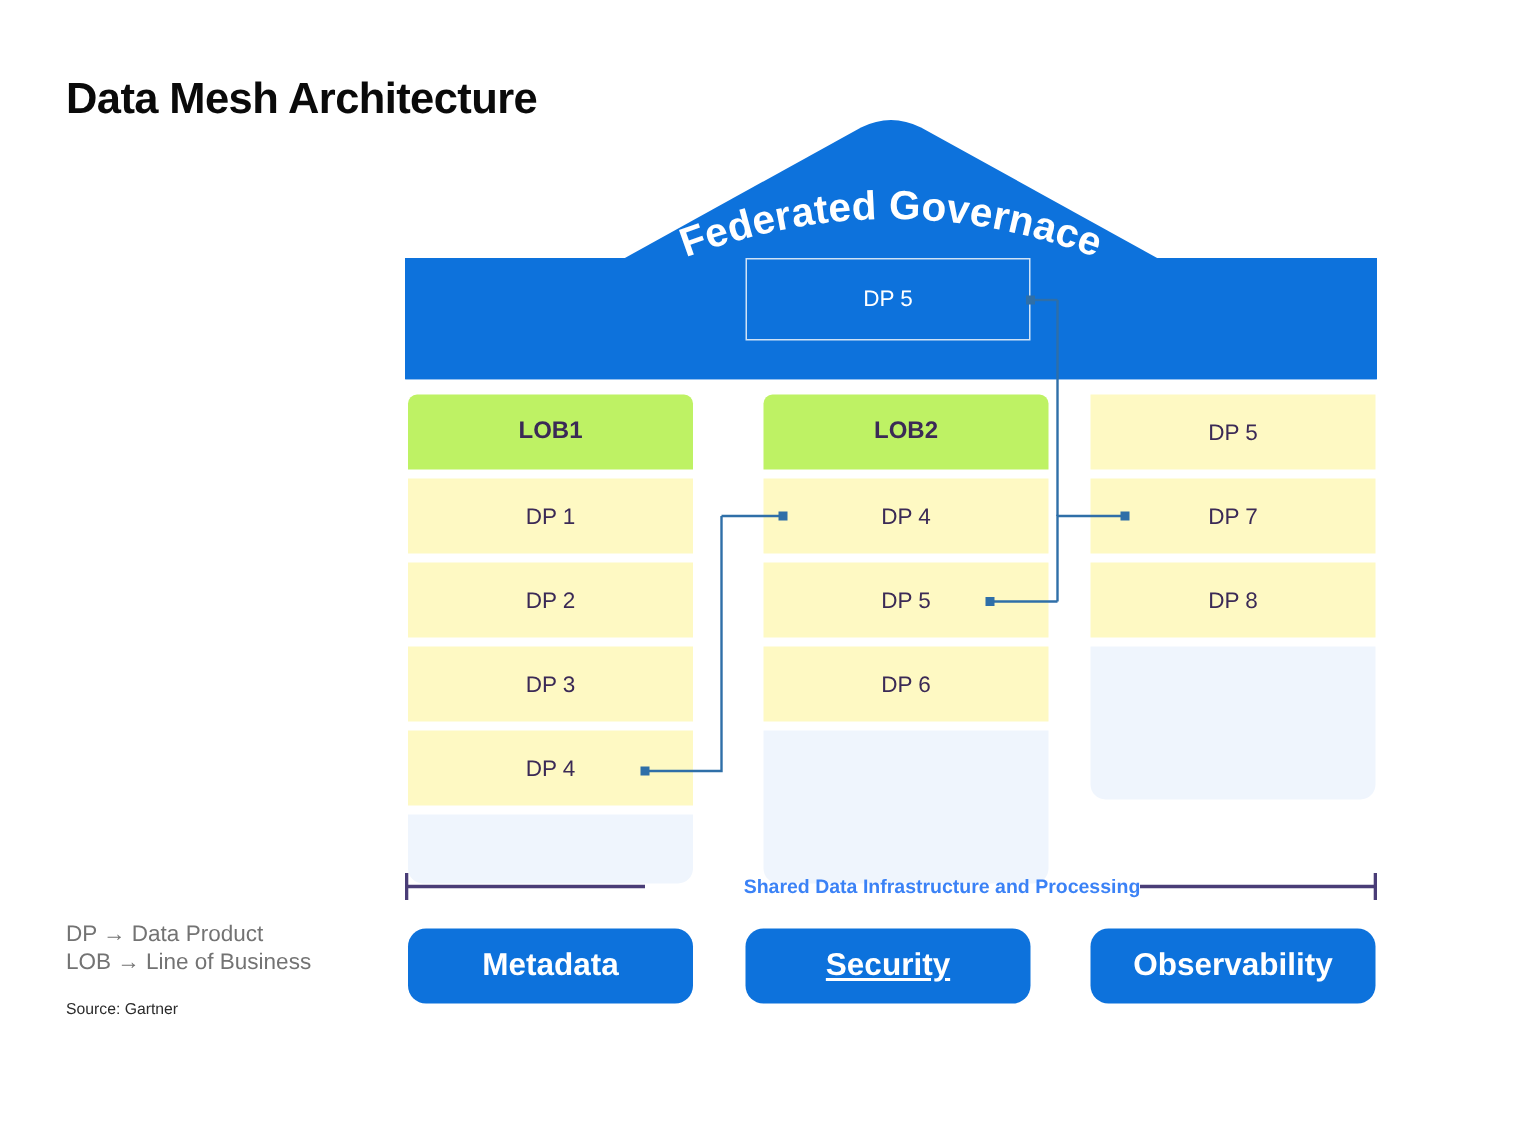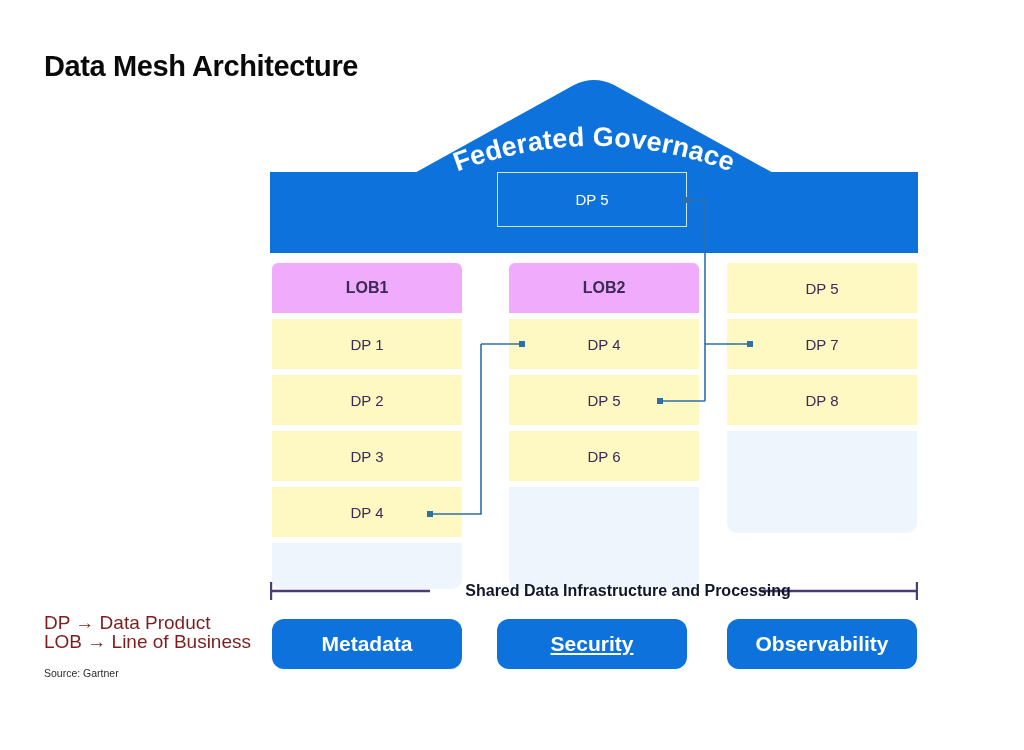--- a/index.html
+++ b/index.html
@@ -40,21 +40,21 @@
     display: flex; align-items: center; justify-content: center;
   }
 
   
   .column { position: absolute; top: 263px; width: 190px; }
   #col-0 { left: 272px; }
   #col-1 { left: 509px; }
   #col-2 { left: 727px; }
 
   .col-head {
-    height: 50px; background: #f0abfc;
+    height: 50px; background: #bef264;
     display: flex; align-items: center; justify-content: center;
     font-size: 16px; font-weight: bold; color: #3b2a56;
     border-radius: 6px 6px 0 0; margin-bottom: 6px;
   }
   .dp-row {
     height: 50px; background: #fef9c3;
     display: flex; align-items: center; justify-content: center;
     font-size: 15px; color: #3b2a56;
     margin-bottom: 6px;
   }
@@ -63,38 +63,38 @@
     border-radius: 0 0 10px 10px;
   }
 
   
   #wires { position: absolute; left: 0; top: 0; width: 1024px; height: 750px; pointer-events: none; }
 
   
   #bracket { position: absolute; left: 270px; top: 578px; width: 648px; height: 26px; }
   #bracket-label {
     position: absolute; left: 0; top: 0; width: 716px;
-    text-align: center; font-size: 16px; font-weight: bold; color: #0f172a;
+    text-align: center; font-size: 13px; font-weight: bold; color: #3b82f6;
     line-height: 26px;
   }
 
   
   .pillar {
     position: absolute; top: 619px; width: 190px; height: 50px;
     background: #0d72dc; border-radius: 12px;
     display: flex; align-items: center; justify-content: center;
     color: #ffffff; font-size: 21px; font-weight: bold;
   }
   #pil-0 { left: 272px; }
   #pil-1 { left: 497px; text-decoration: underline; }
   #pil-2 { left: 727px; }
 
   
   #legend { position: absolute; left: 44px; top: 613px; }
-  .legend-line { font-size: 19px; color: #7f1d1d; line-height: 19px; white-space: nowrap; }
+  .legend-line { font-size: 15px; color: #737373; line-height: 19px; white-space: nowrap; }
   #source { position: absolute; left: 44px; top: 667px; font-size: 10.5px; color: #2b2b2b; }
 </style>
 </head>
 <body>
 
 <div id="stage">
 
   <div id="title">Data Mesh Architecture</div>
 
   <div id="roof-wrap">

